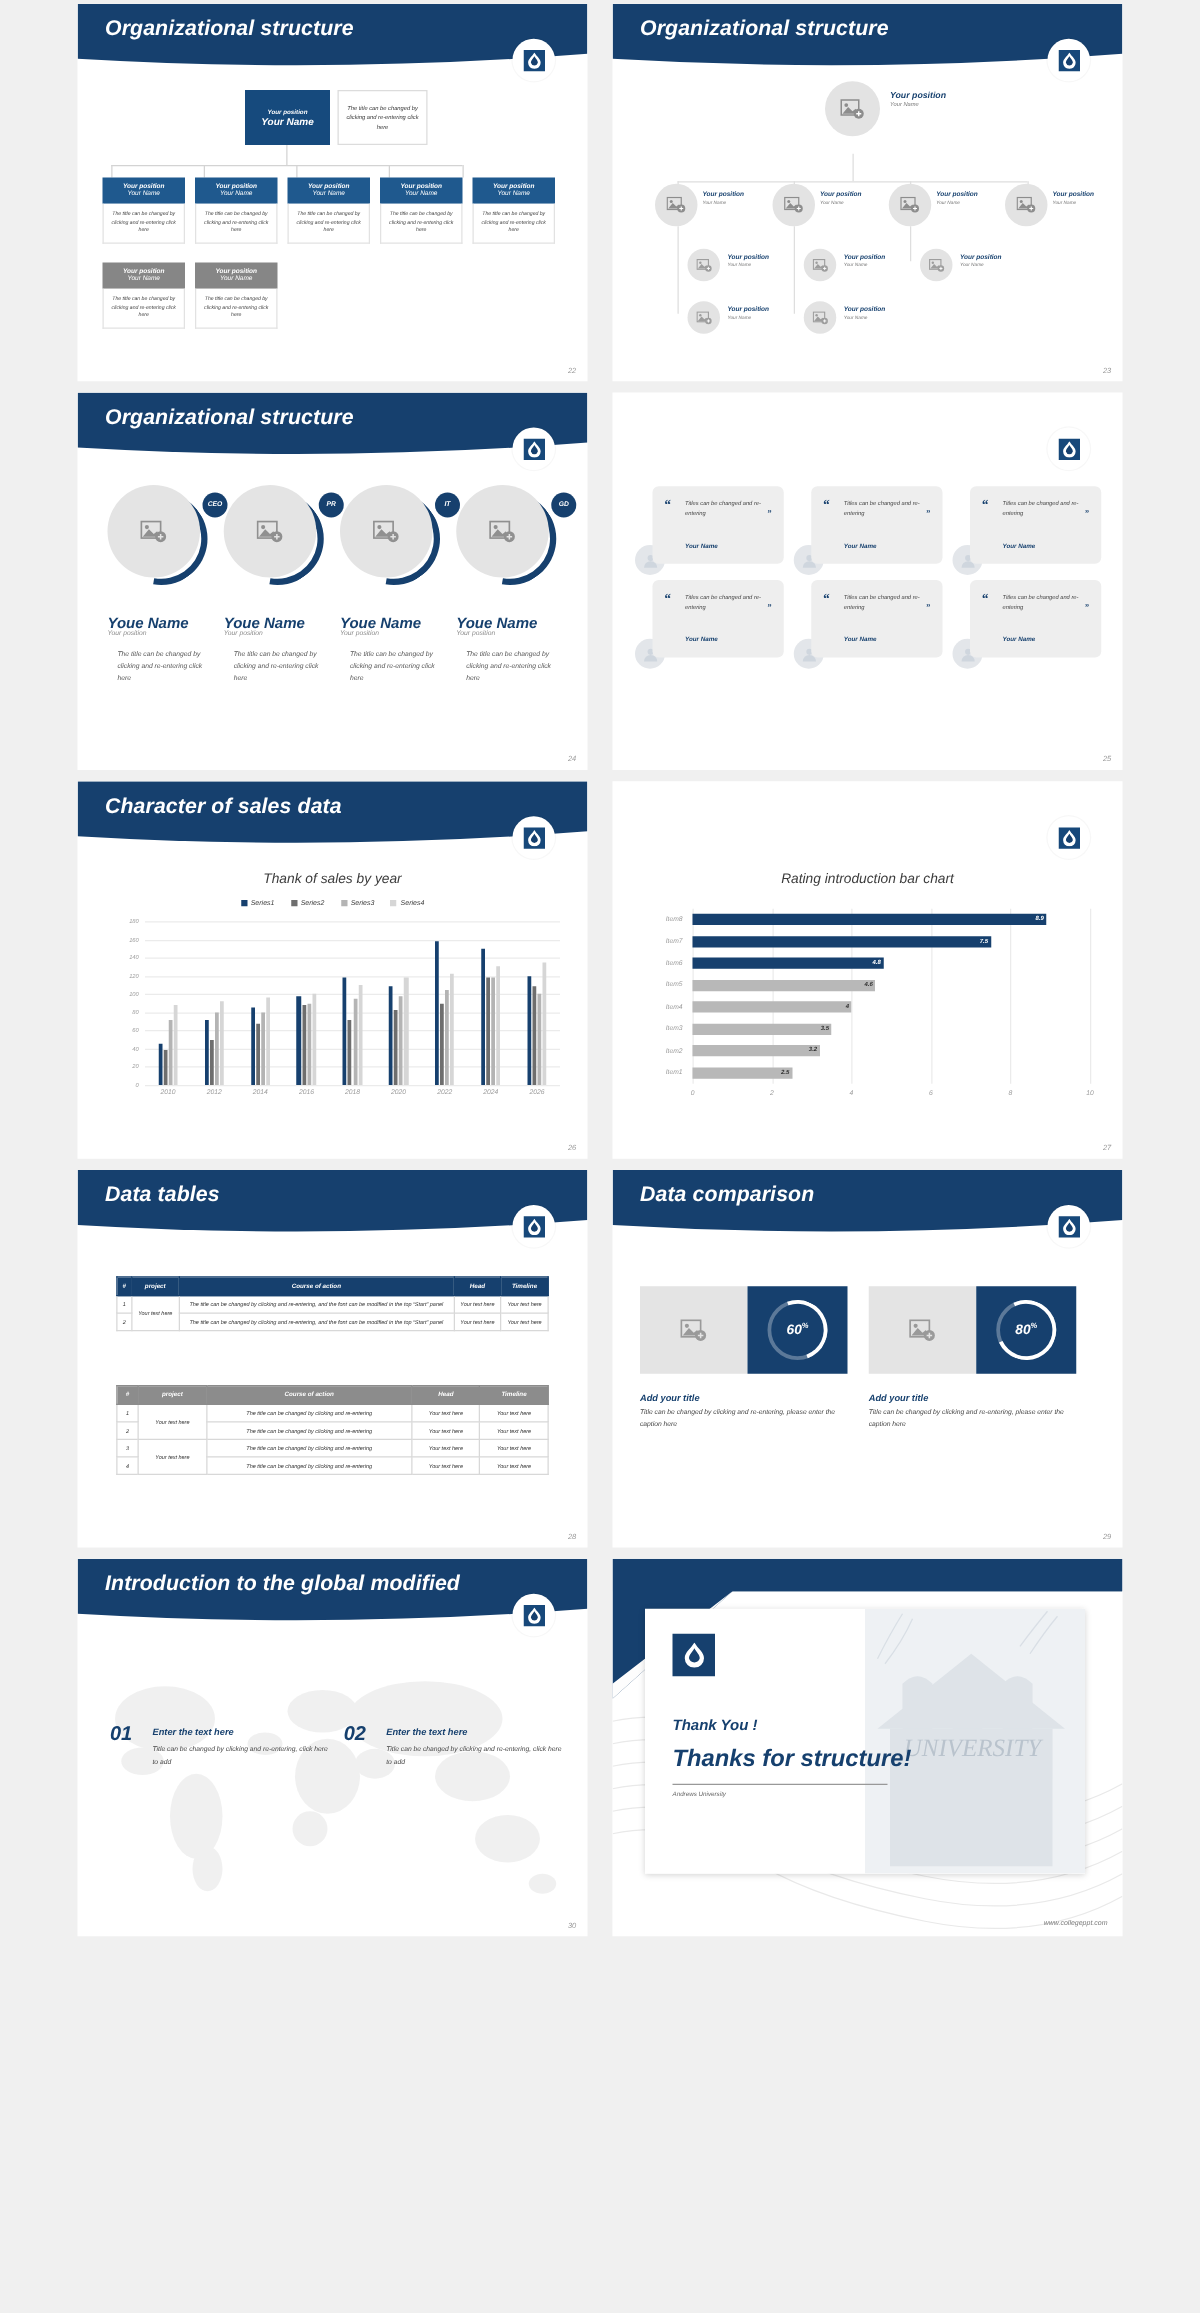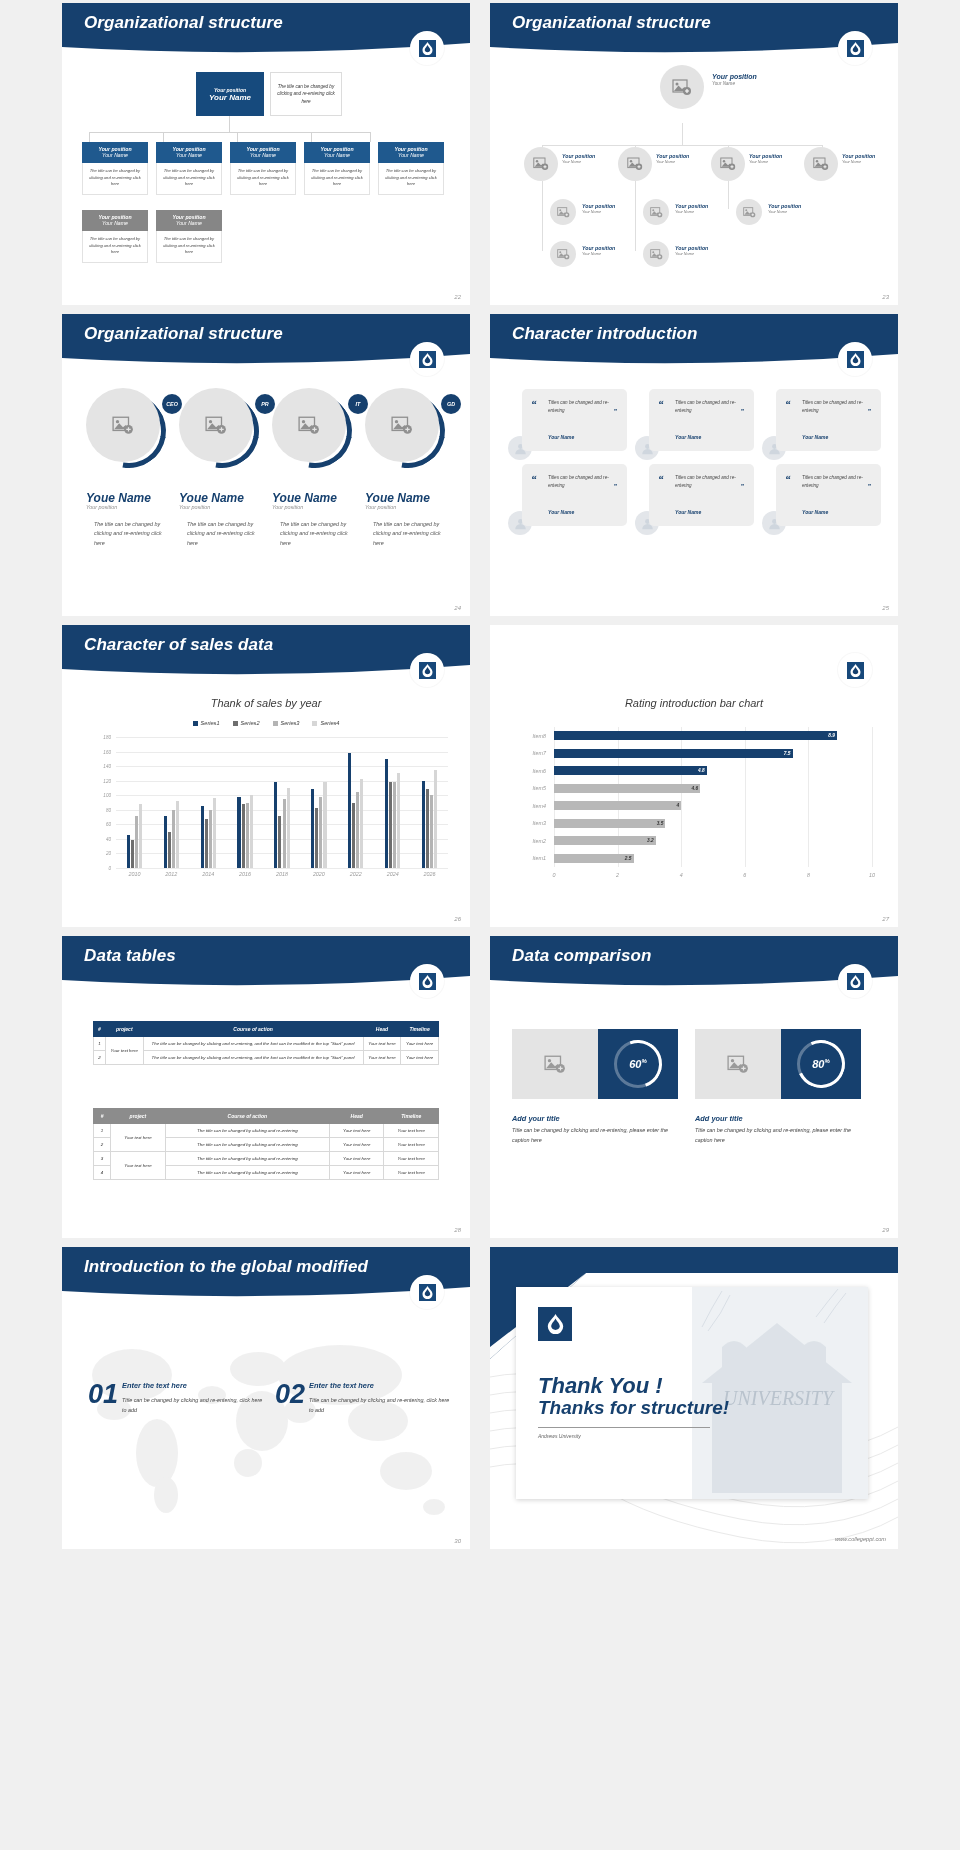--- a/index.html
+++ b/index.html
@@ -150,31 +150,31 @@
   .dc-ring { width:48px; height:48px; border-radius:50%;
       border:3px solid rgba(255,255,255,.30); display:flex;
       align-items:center; justify-content:center; position:relative; }
   .dc-ring .arc { position:absolute; left:-3px; top:-3px; width:48px; height:48px;
       border-radius:50%; border:3px solid transparent; }
   .dc-ring .lbl { color:#fff; font-size:11px; font-weight:bold; z-index:2; }
   .dc-ring .lbl sup { font-size:6px; }
   .dc-title { position:absolute; font-size:7.4px; font-weight:bold; color:#16406e; }
   .dc-sub { position:absolute; font-size:5.4px; color:#444; line-height:1.8; width:168px; }
   
-  .gb-num { position:absolute; font-size:27px; font-weight:bold; color:#16406e; }
+  .gb-num { position:absolute; font-size:16px; font-weight:bold; color:#16406e; }
   .gb-head { position:absolute; font-size:7.4px; font-weight:bold; color:#16406e; }
   .gb-body { position:absolute; font-size:5.4px; color:#444; line-height:1.9; width:142px; }
   .worldmap { position:absolute; left:0; top:56px; width:100%; height:230px; opacity:.5; }
   
   .ty-slide { background:#fff; }
   .ty-card { position:absolute; left:26px; top:40px; width:352px; height:212px;
       background:#fff; box-shadow:0 1px 5px rgba(0,0,0,.18); overflow:hidden; }
   .ty-logo { position:absolute; left:22px; top:20px; width:34px; height:34px;
       background:#16406e; display:flex; align-items:center; justify-content:center; }
-  .ty-t1 { position:absolute; left:22px; top:86px; font-size:22px; font-weight:bold;
+  .ty-t1 { position:absolute; left:22px; top:86px; font-size:12px; font-weight:bold;
       color:#16406e; }
   .ty-t2 { position:absolute; left:22px; top:110px; font-size:19px; font-weight:bold;
       color:#16406e; }
   .ty-rule { position:absolute; left:22px; top:140px; width:172px; height:1px;
       background:#999; }
   .ty-sub { position:absolute; left:22px; top:146px; font-size:5px; color:#666; }
   .ty-site { position:absolute; right:12px; bottom:7px; font-size:5.6px; color:#7c7c7c; }
 </style>
 </head>
 <body>
@@ -513,26 +513,20 @@
       <div class="rc-badge">GD</div>
     </div>
     <div class="rc-name" style="left:303px; top:177px;">Youe Name</div>
     <div class="rc-pos" style="left:303px; top:190px;">Your position</div>
     <div class="rc-desc" style="left:311px; top:206px;">The title can be changed by clicking and re-entering click here</div>
 
     <div class="pagenum">24</div>
   </div>
 
   <div class="slide">
-    <div class="banner">
-      <svg width="408" height="56" viewBox="0 0 408 56">
-          <path d="M0,0 H408 V40 Q204,56 0,44 Z" fill="#16406e"></path>
-        </svg>
-      <div class="banner-title">Character introduction</div>
-    </div>
     <div class="logo-badge">
       <div class="mark">
           <svg width="11" height="13" viewBox="0 0 11 13">
             <path d="M5.5 0 C7.5 3.5 10.5 5 10.5 8.2 A5 5 0 0 1 0.5 8.2 C0.5 5 3.5 3.5 5.5 0 Z" fill="#fff"></path>
             <path d="M5.5 3 C6.6 5.2 8.3 6.2 8.3 8.2 A2.9 2.9 0 0 1 2.7 8.2 C2.7 6.2 4.4 5.2 5.5 3 Z" fill="#16406e"></path>
           </svg>
         </div>
     </div>
 
     <div class="qc-av" style="left:18px; top:122px;">

